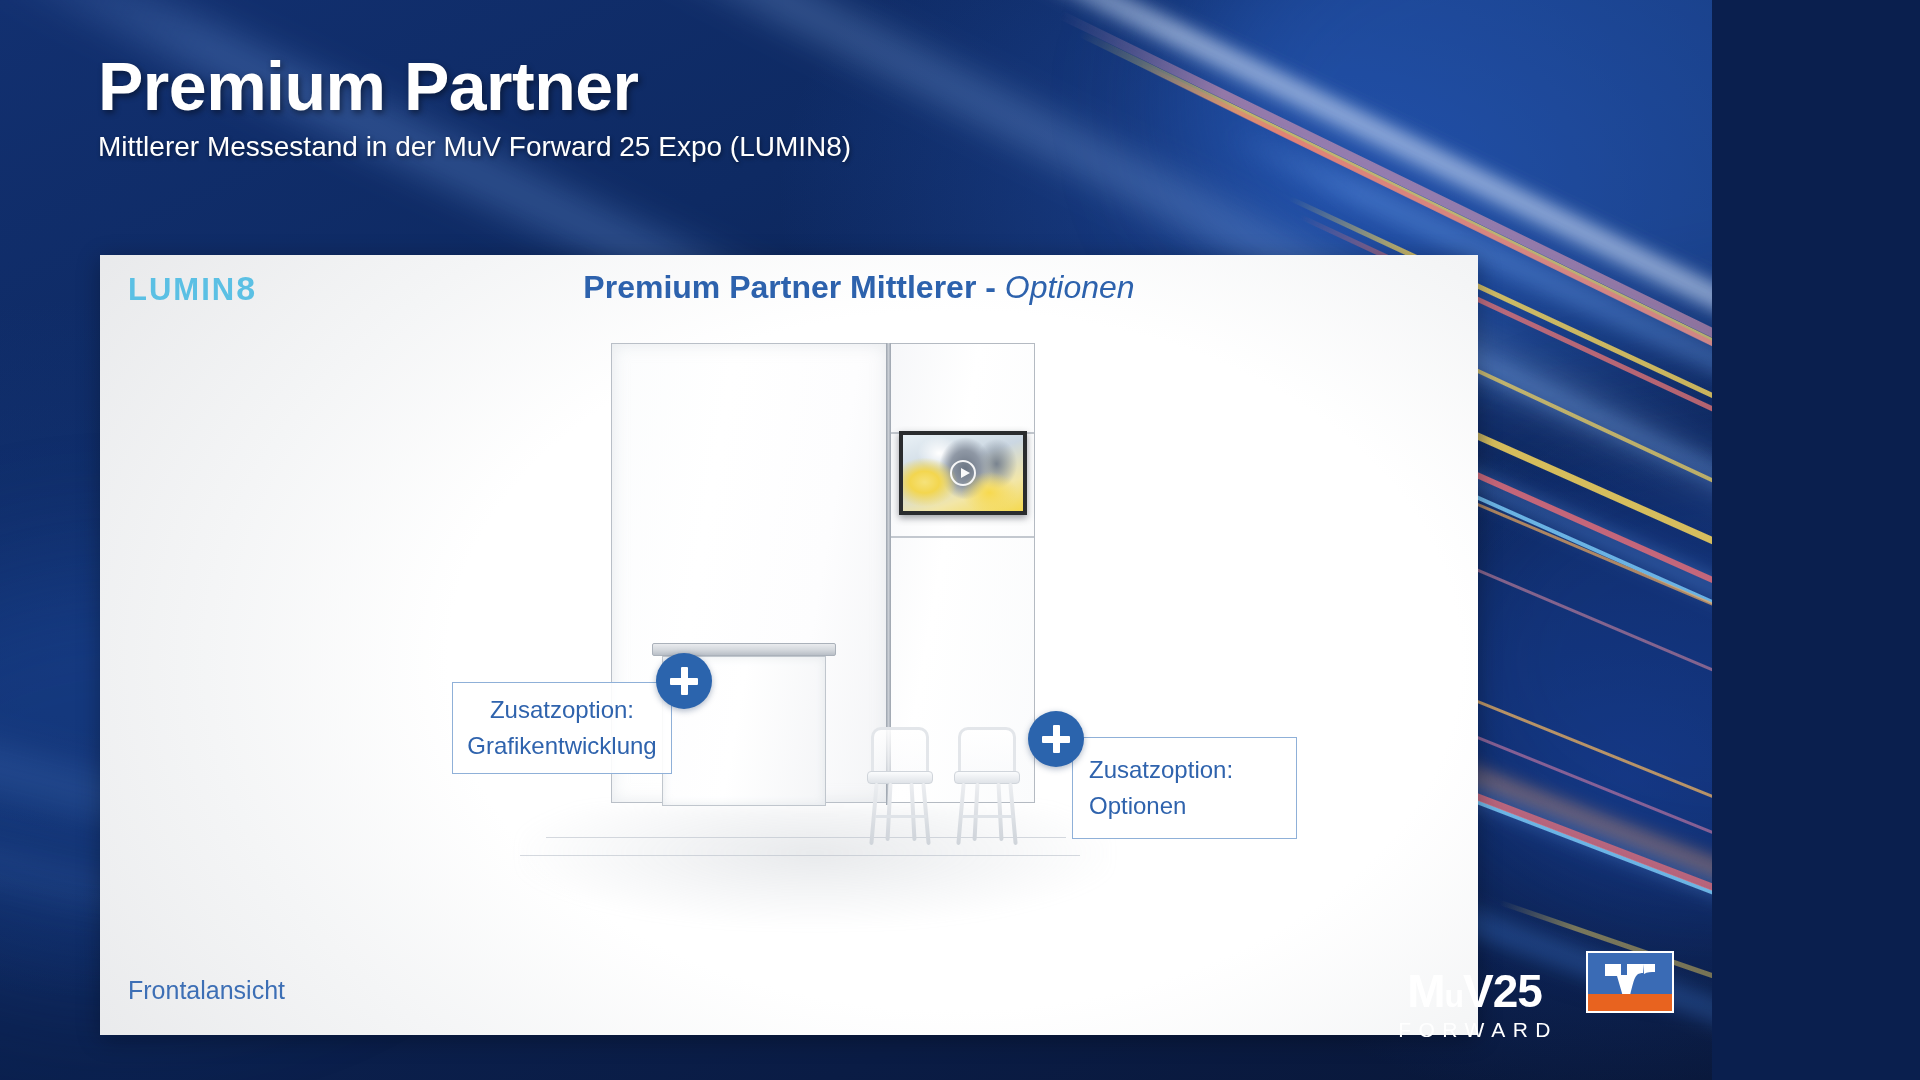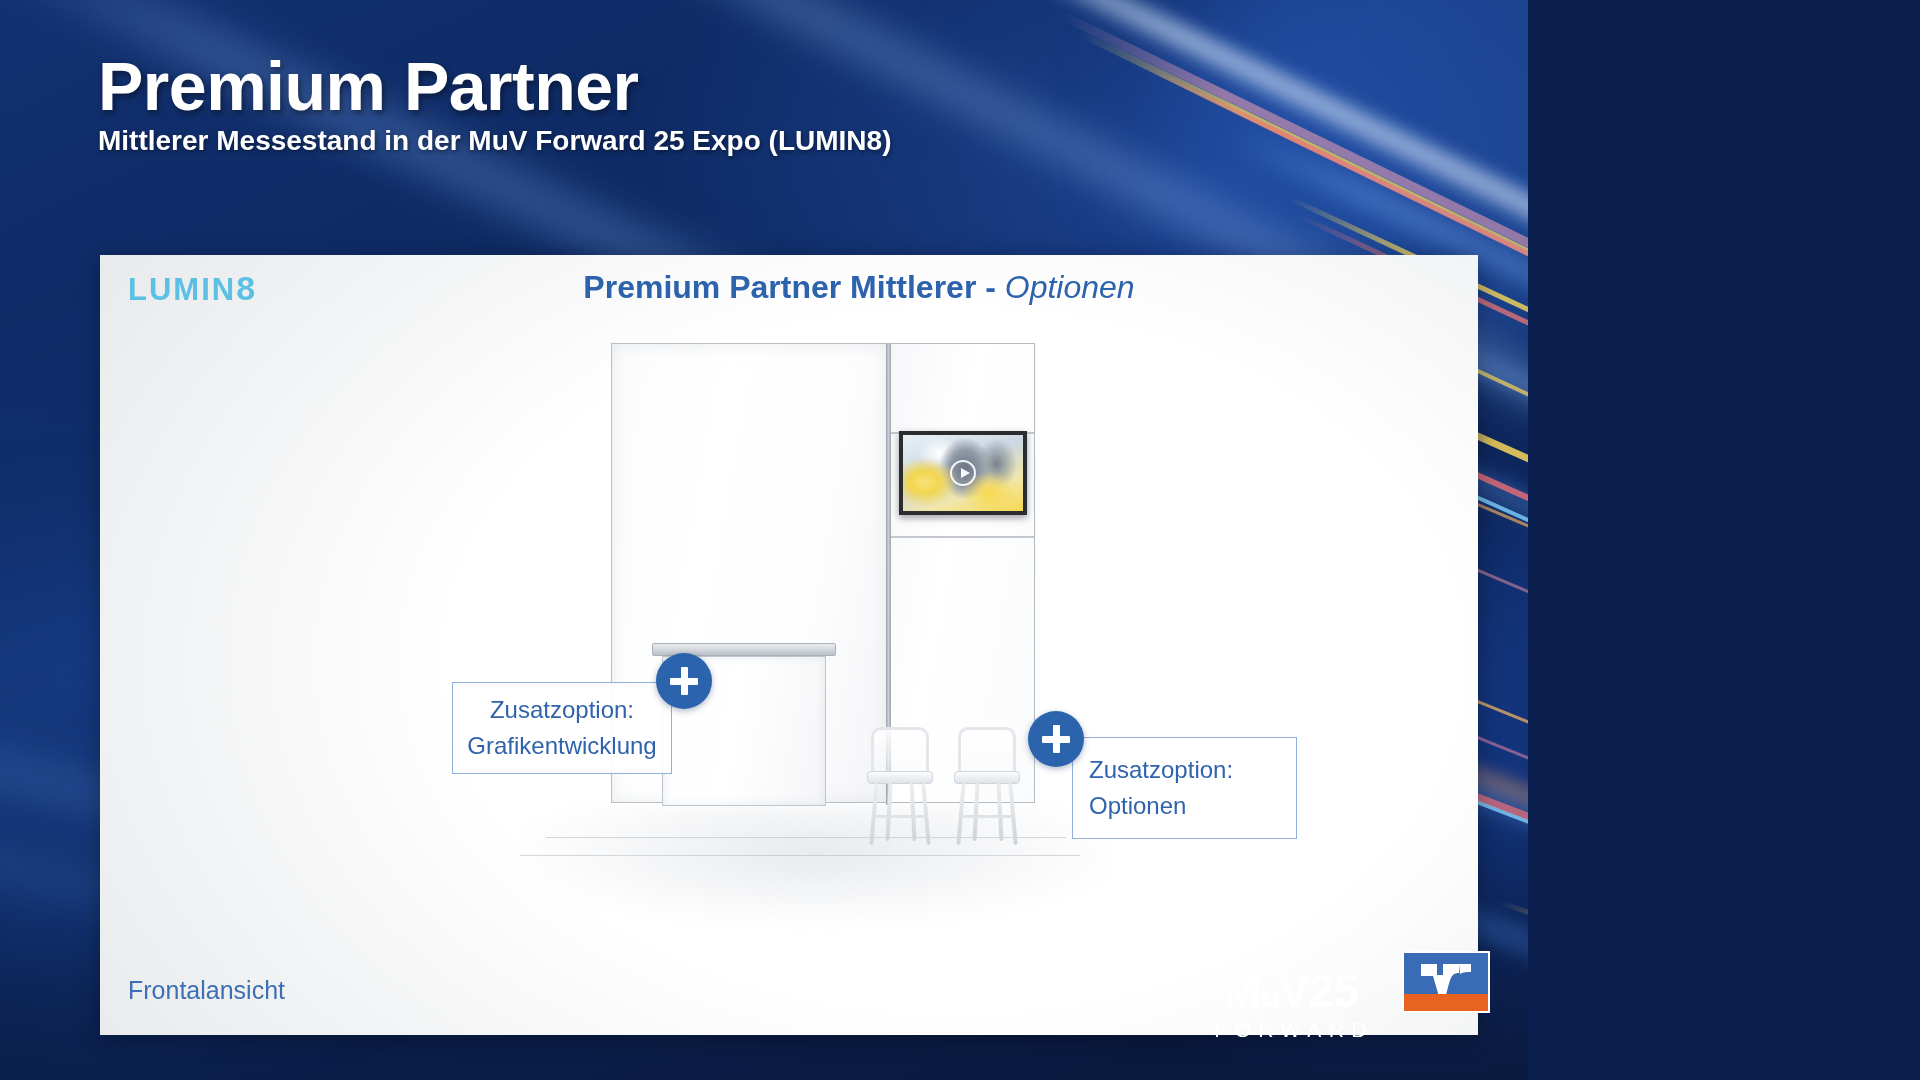--- a/index.html
+++ b/index.html
@@ -13,21 +13,21 @@
     height: 1080px;
     overflow: hidden;
     font-family: "Liberation Sans", sans-serif;
     position: relative;
   }
 
   
   #slide {
     position: absolute;
     inset: 0;
-    width: 1528px;
+    width: 1712px;
     height: 1080px;
     overflow: hidden;
     background:
       radial-gradient(ellipse 900px 600px at 78% 18%, rgba(40,90,190,0.55) 0%, rgba(40,90,190,0) 62%),
       radial-gradient(ellipse 700px 520px at 95% 72%, rgba(25,70,165,0.45) 0%, rgba(25,70,165,0) 65%),
       radial-gradient(ellipse 800px 500px at 6% 60%, rgba(22,58,130,0.5) 0%, rgba(16,40,95,0) 70%),
       linear-gradient(155deg, #123070 0%, #0e2a63 28%, #0b2150 55%, #0a1c45 78%, #091738 100%);
   }
   .bg-glow {
     position: absolute;
@@ -70,21 +70,21 @@
     line-height: 1.02;
     text-shadow: 2px 3px 6px rgba(0,0,0,0.45);
   }
   .subtitle {
     margin: 0;
     font-size: 28px;
     color: #ffffff;
     line-height: 1.32;
     text-shadow: 1px 2px 4px rgba(0,0,0,0.45);
   }
-  #subtitle-1 { margin-top: 2px; font-weight: bold; }
+  #subtitle-1 { margin-top: 8px; }
   .sub-strong { font-weight: bold; }
 
   
   #content-panel {
     position: absolute;
     left: 100px;
     top: 255px;
     width: 1378px;
     height: 780px;
     background:

